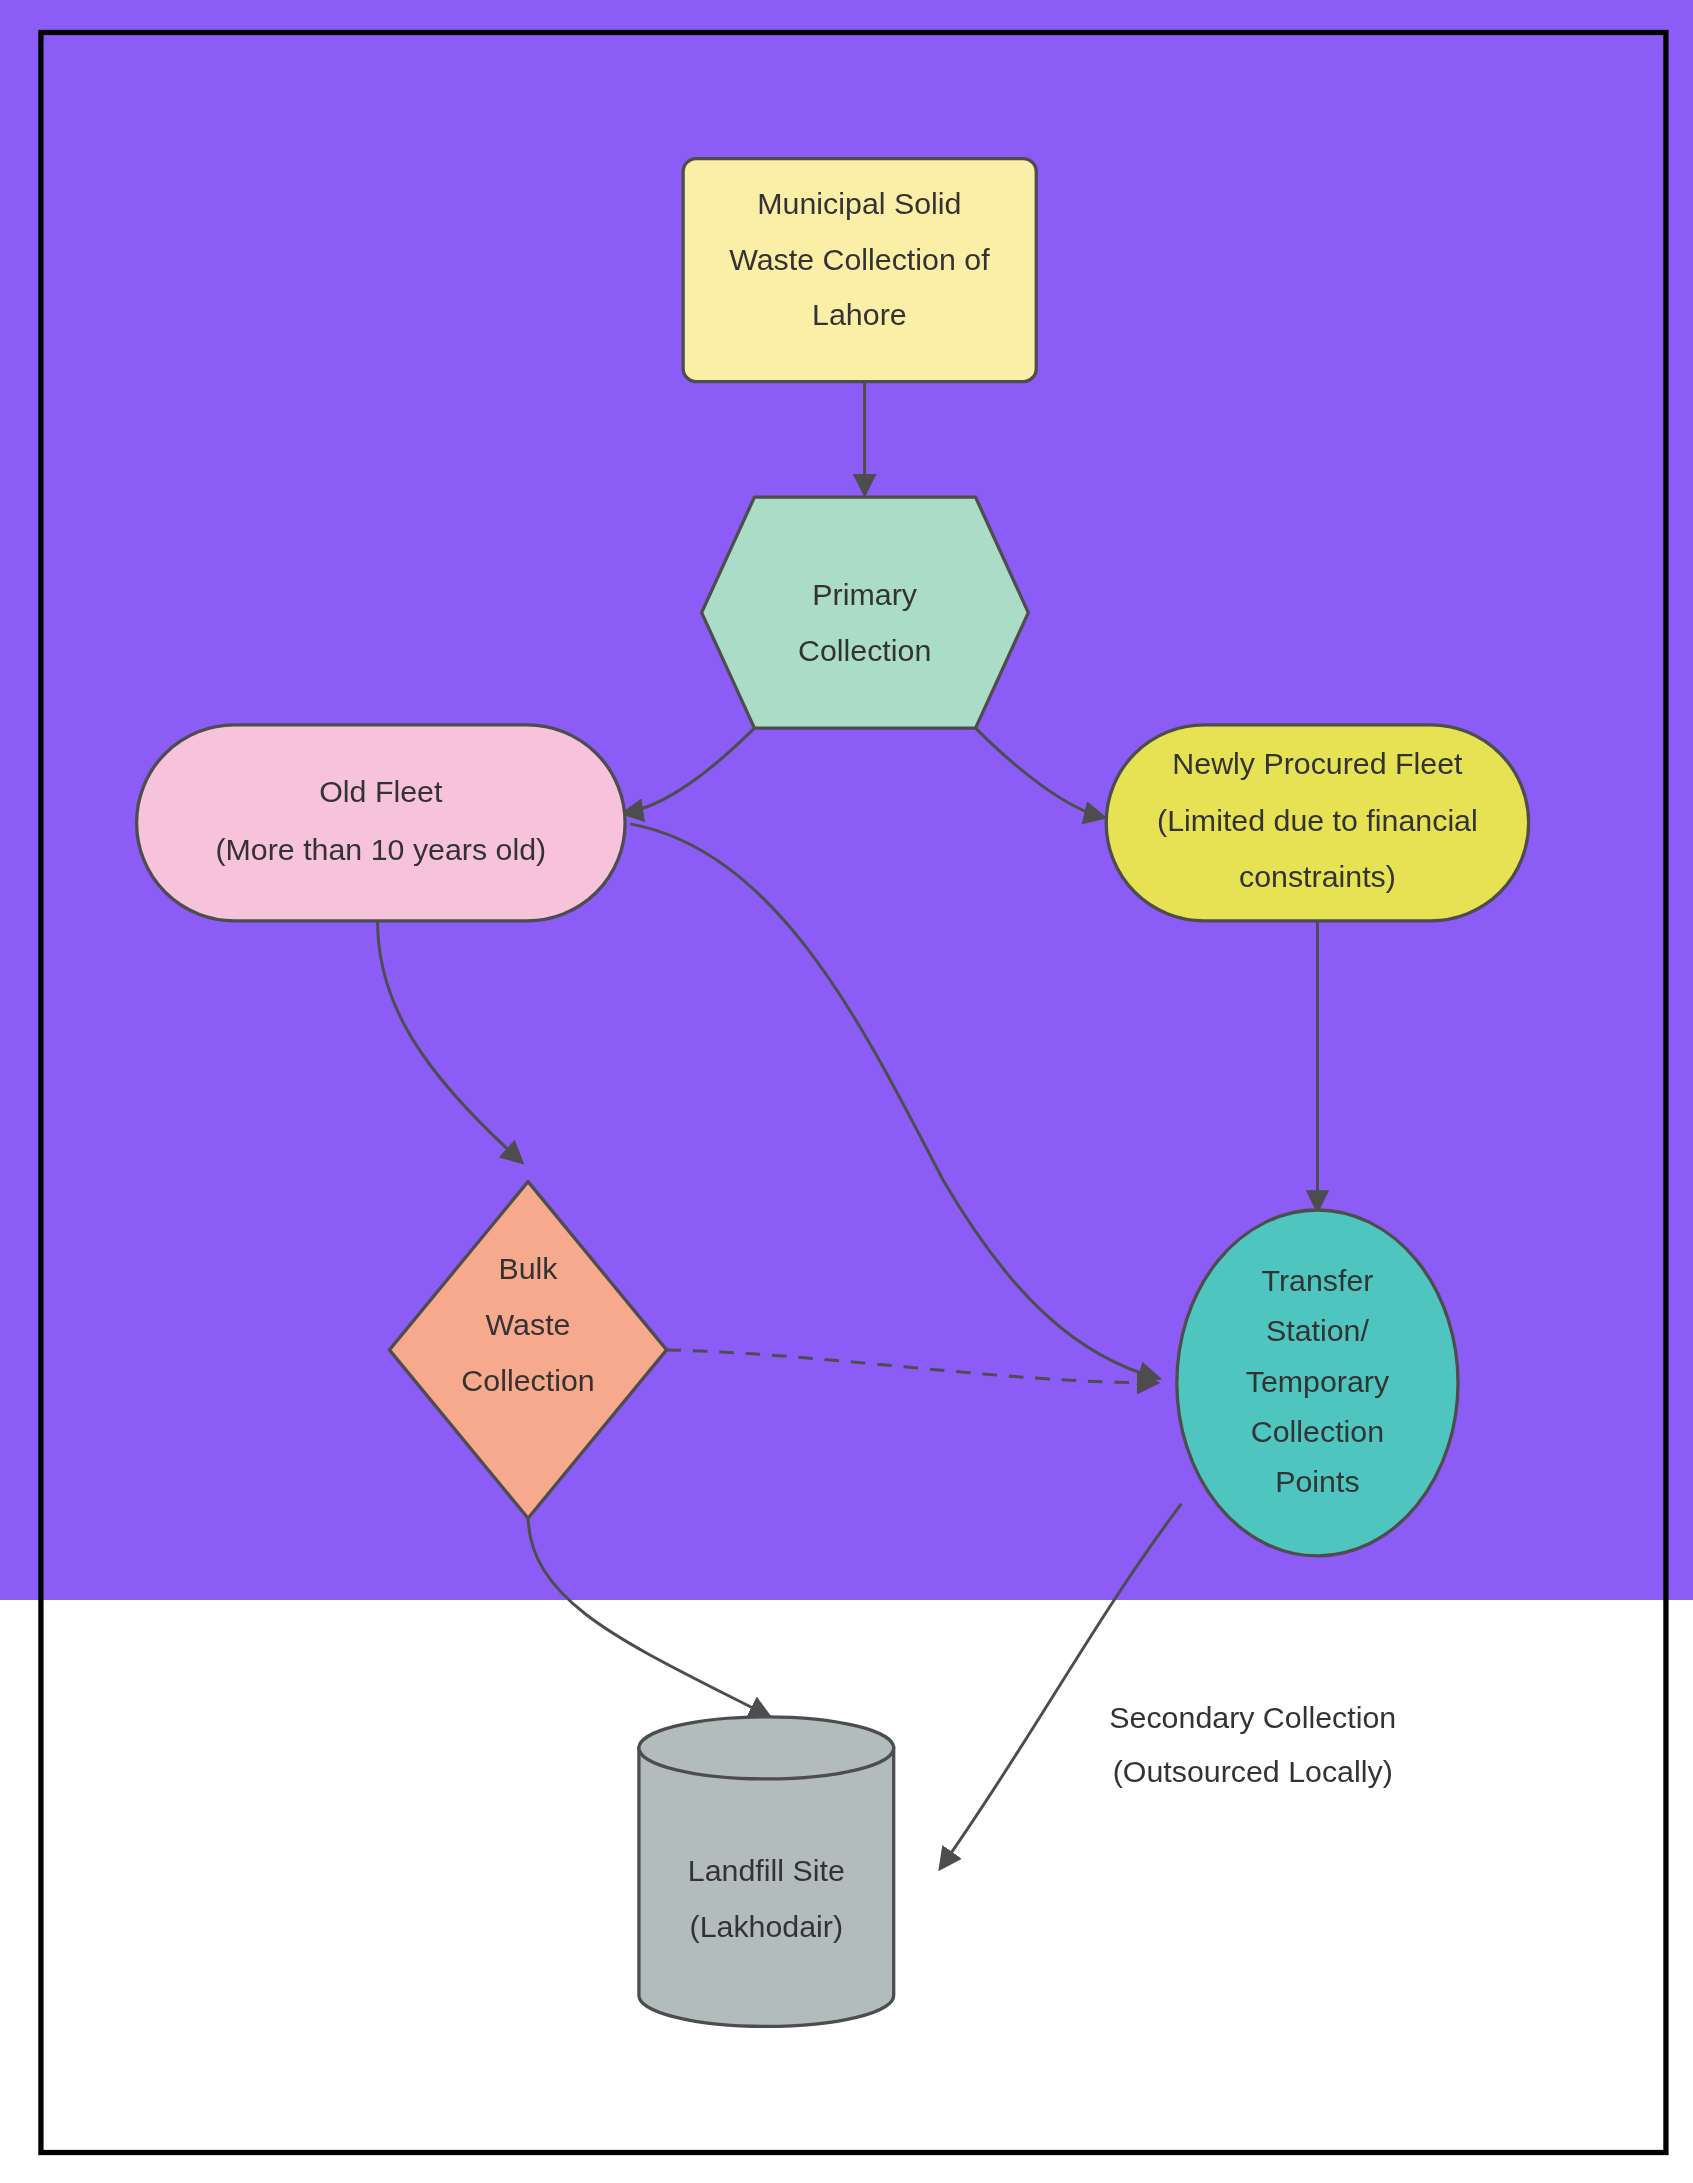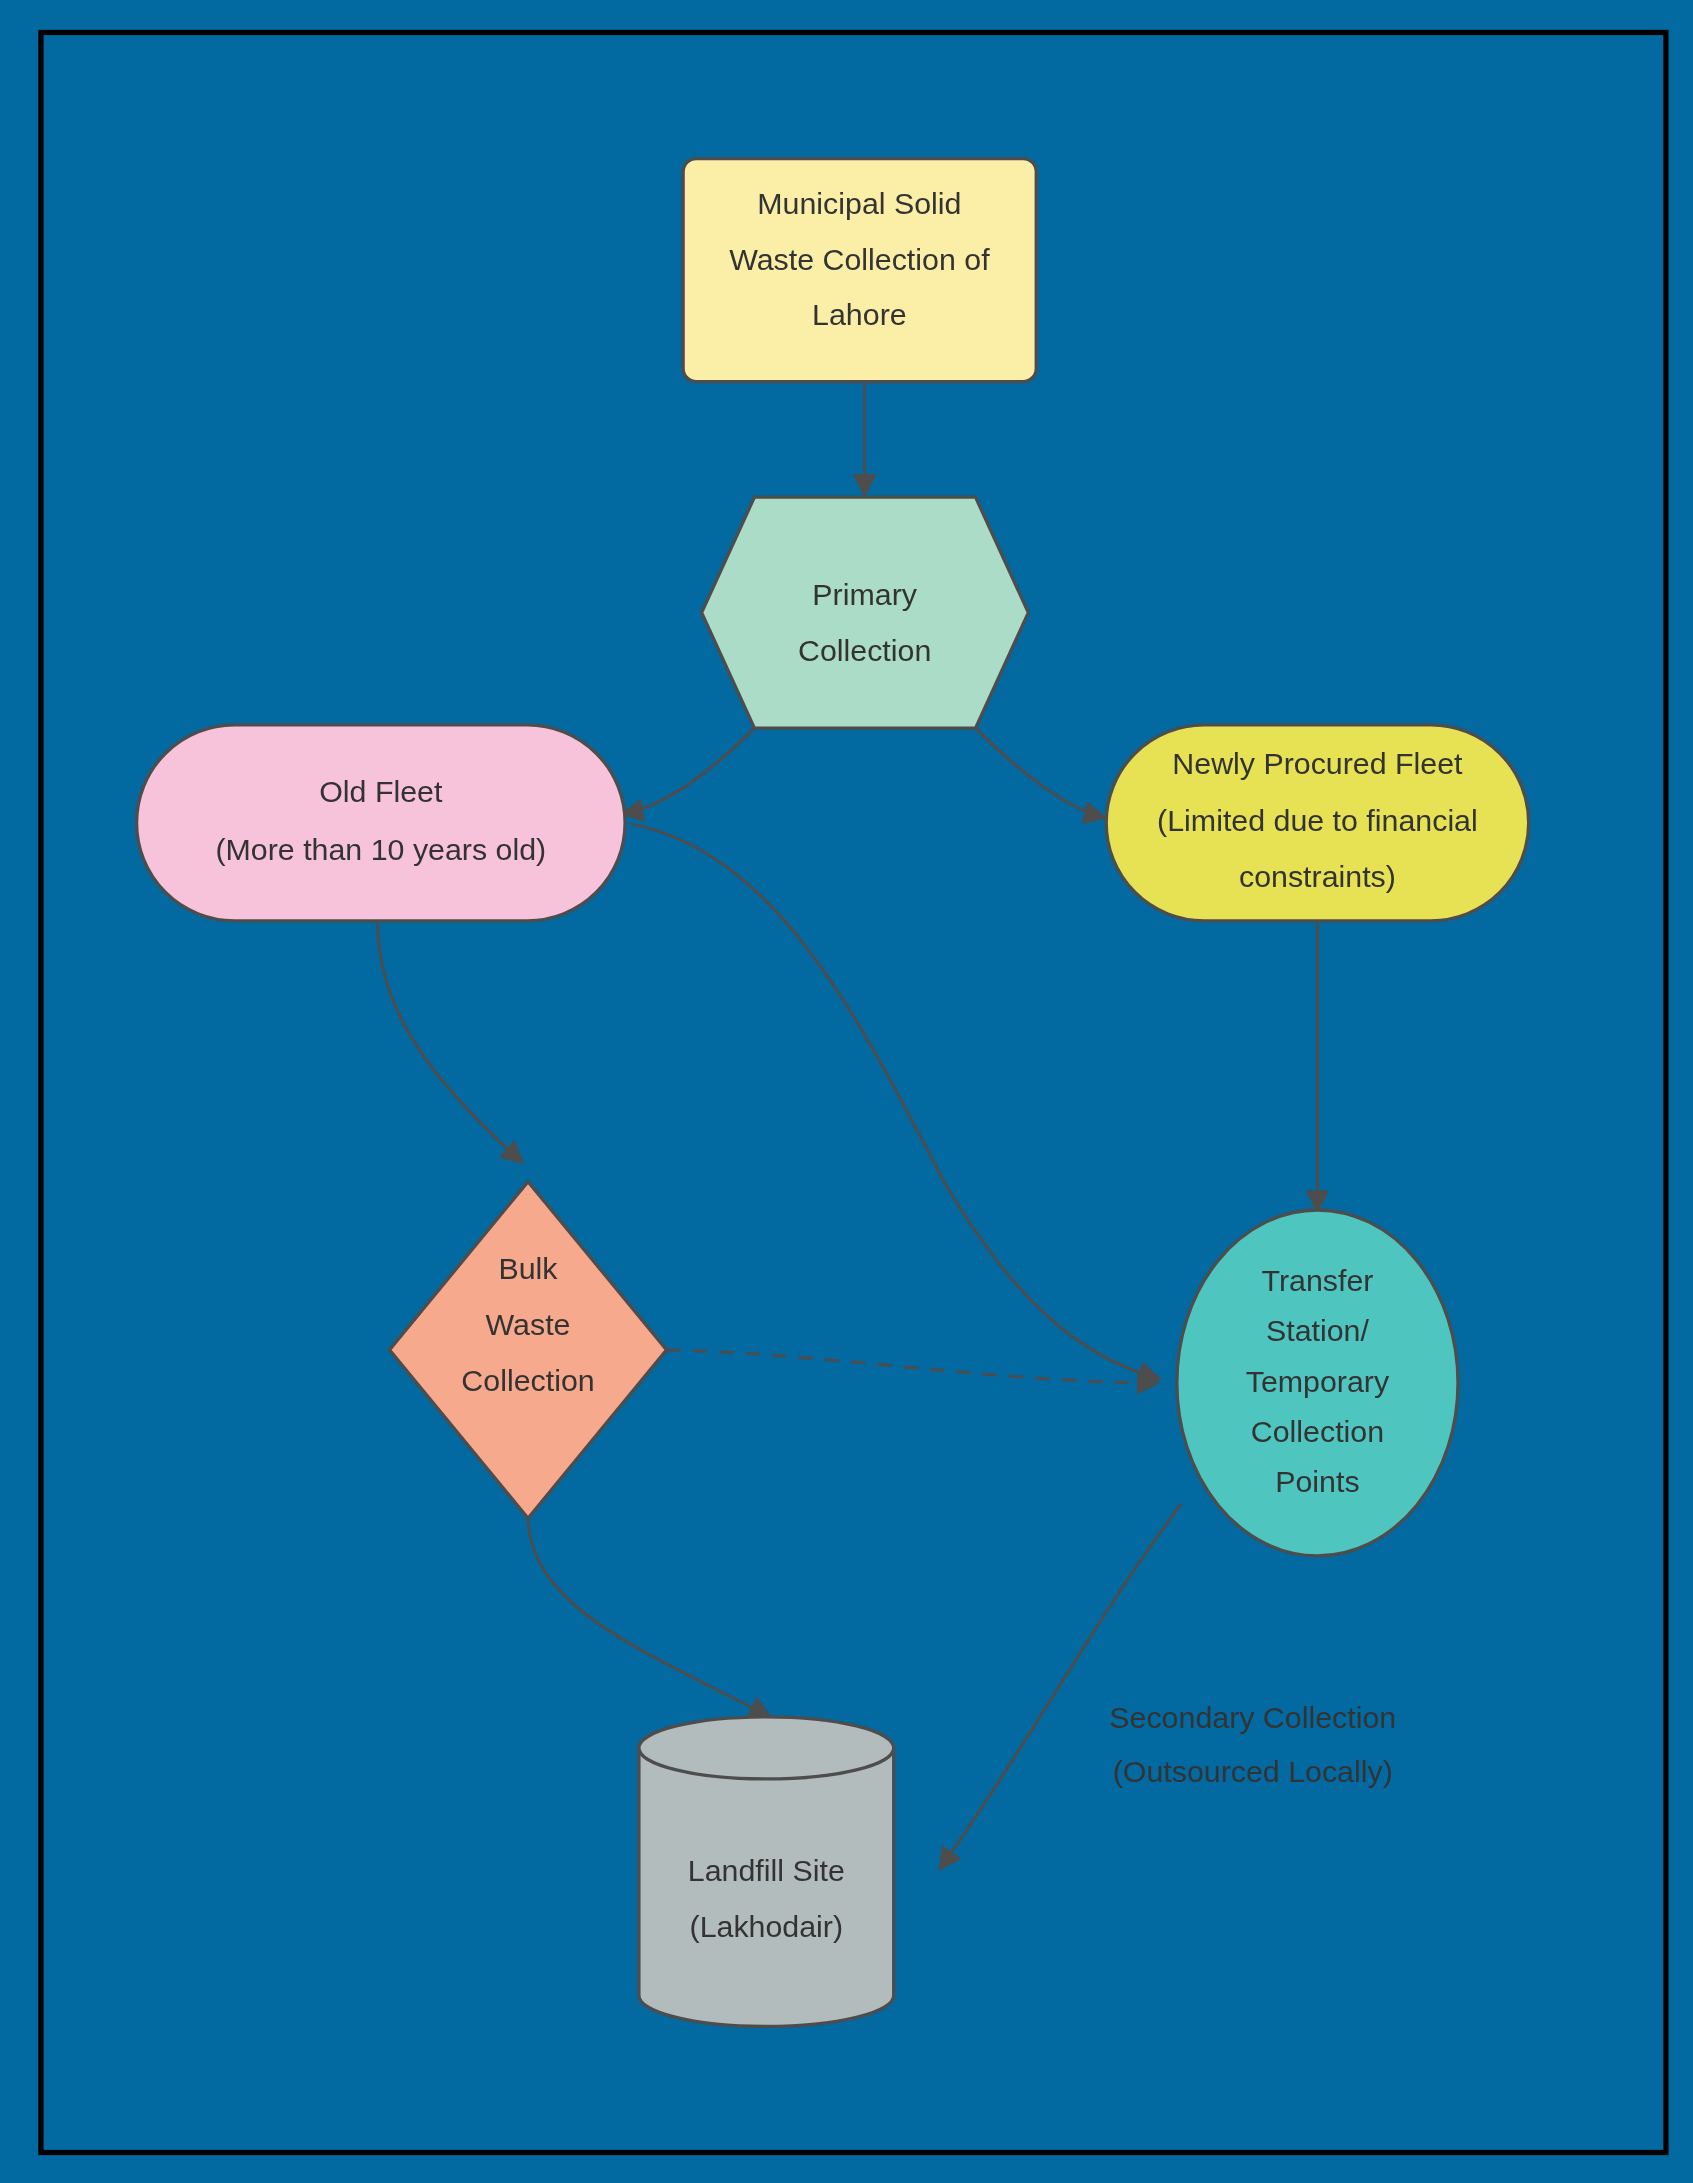--- a/index.html
+++ b/index.html
@@ -9,22 +9,22 @@
   }
   body {
     width: 1693px;
     height: 2183px;
     font-family: "Liberation Sans", sans-serif;
     overflow: hidden;
   }
   #diagram-root {
     position: relative;
     width: 1693px;
-    height: 2183px;
-    background: #0369a1;
+    height: 1600px;
+    background: #8b5cf6;
   }
   #flow-svg {
     display: block;
     width: 1693px;
     height: 2183px;
   }
   .node-label {
     font-family: "Liberation Sans", sans-serif;
     fill: #333333;
     font-size: 46px;

